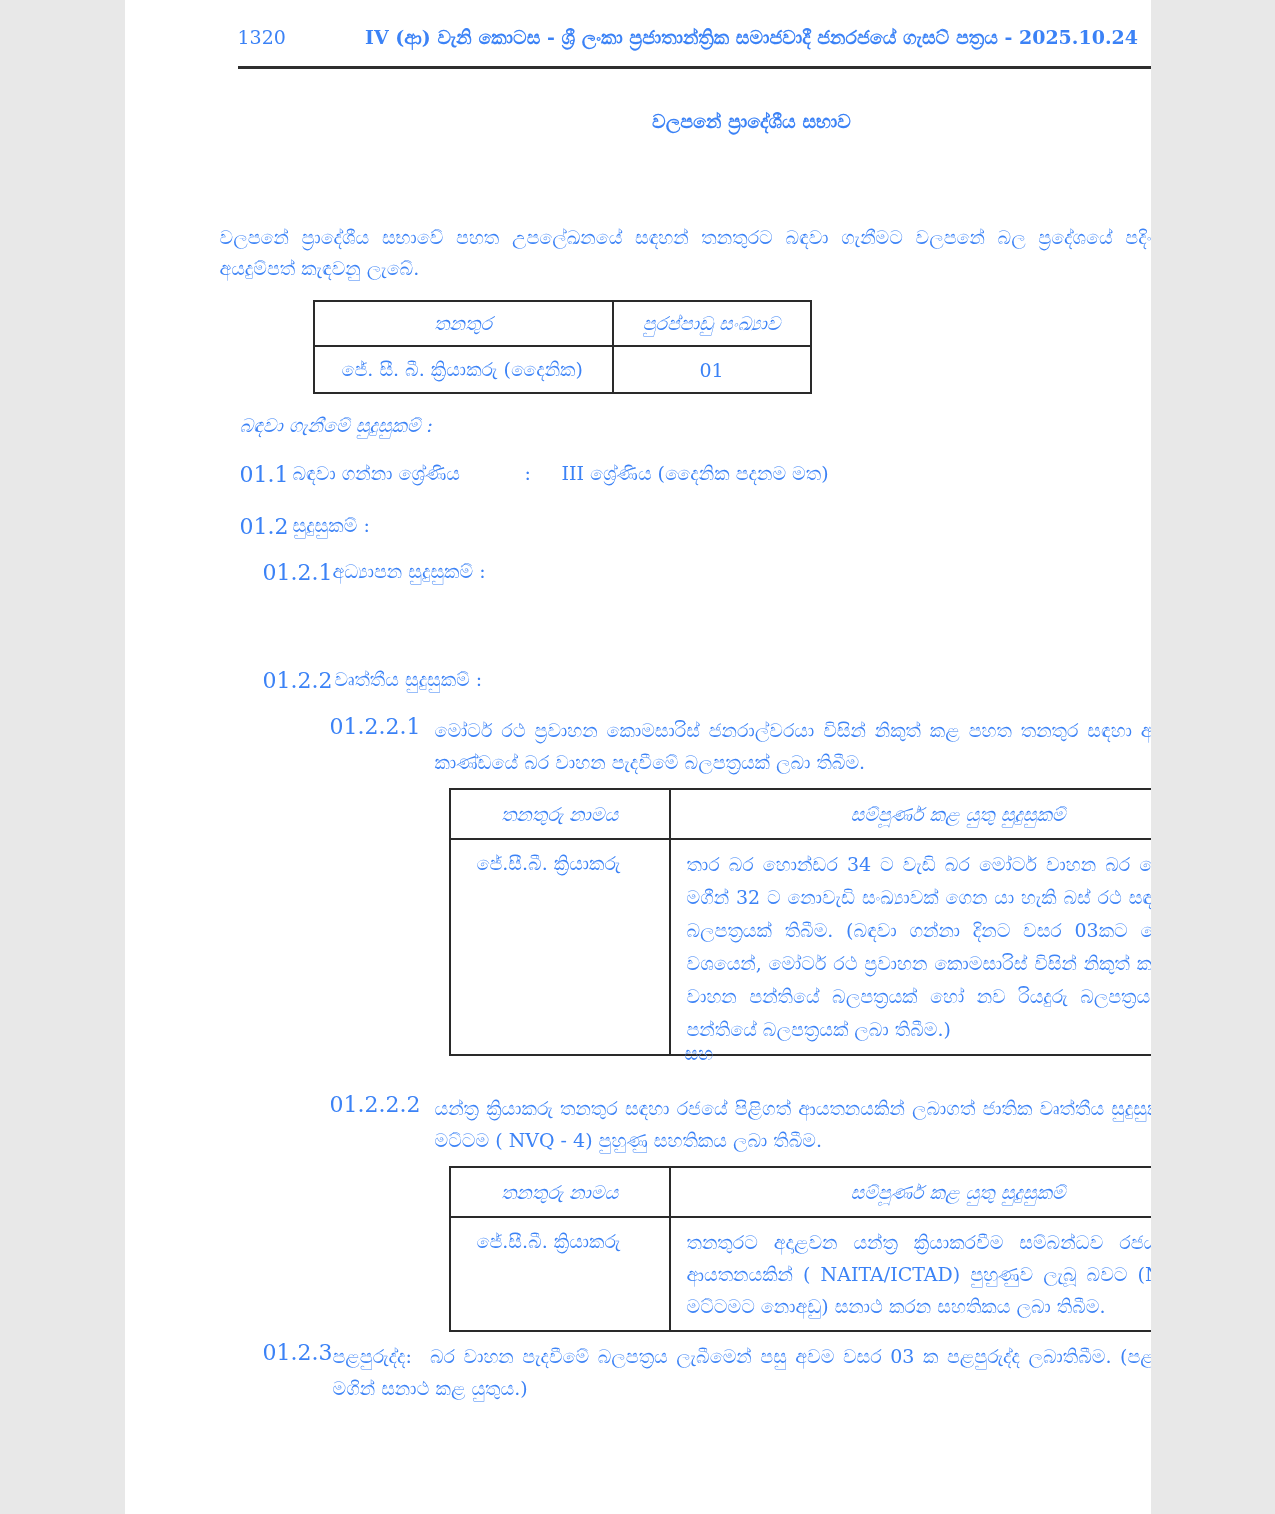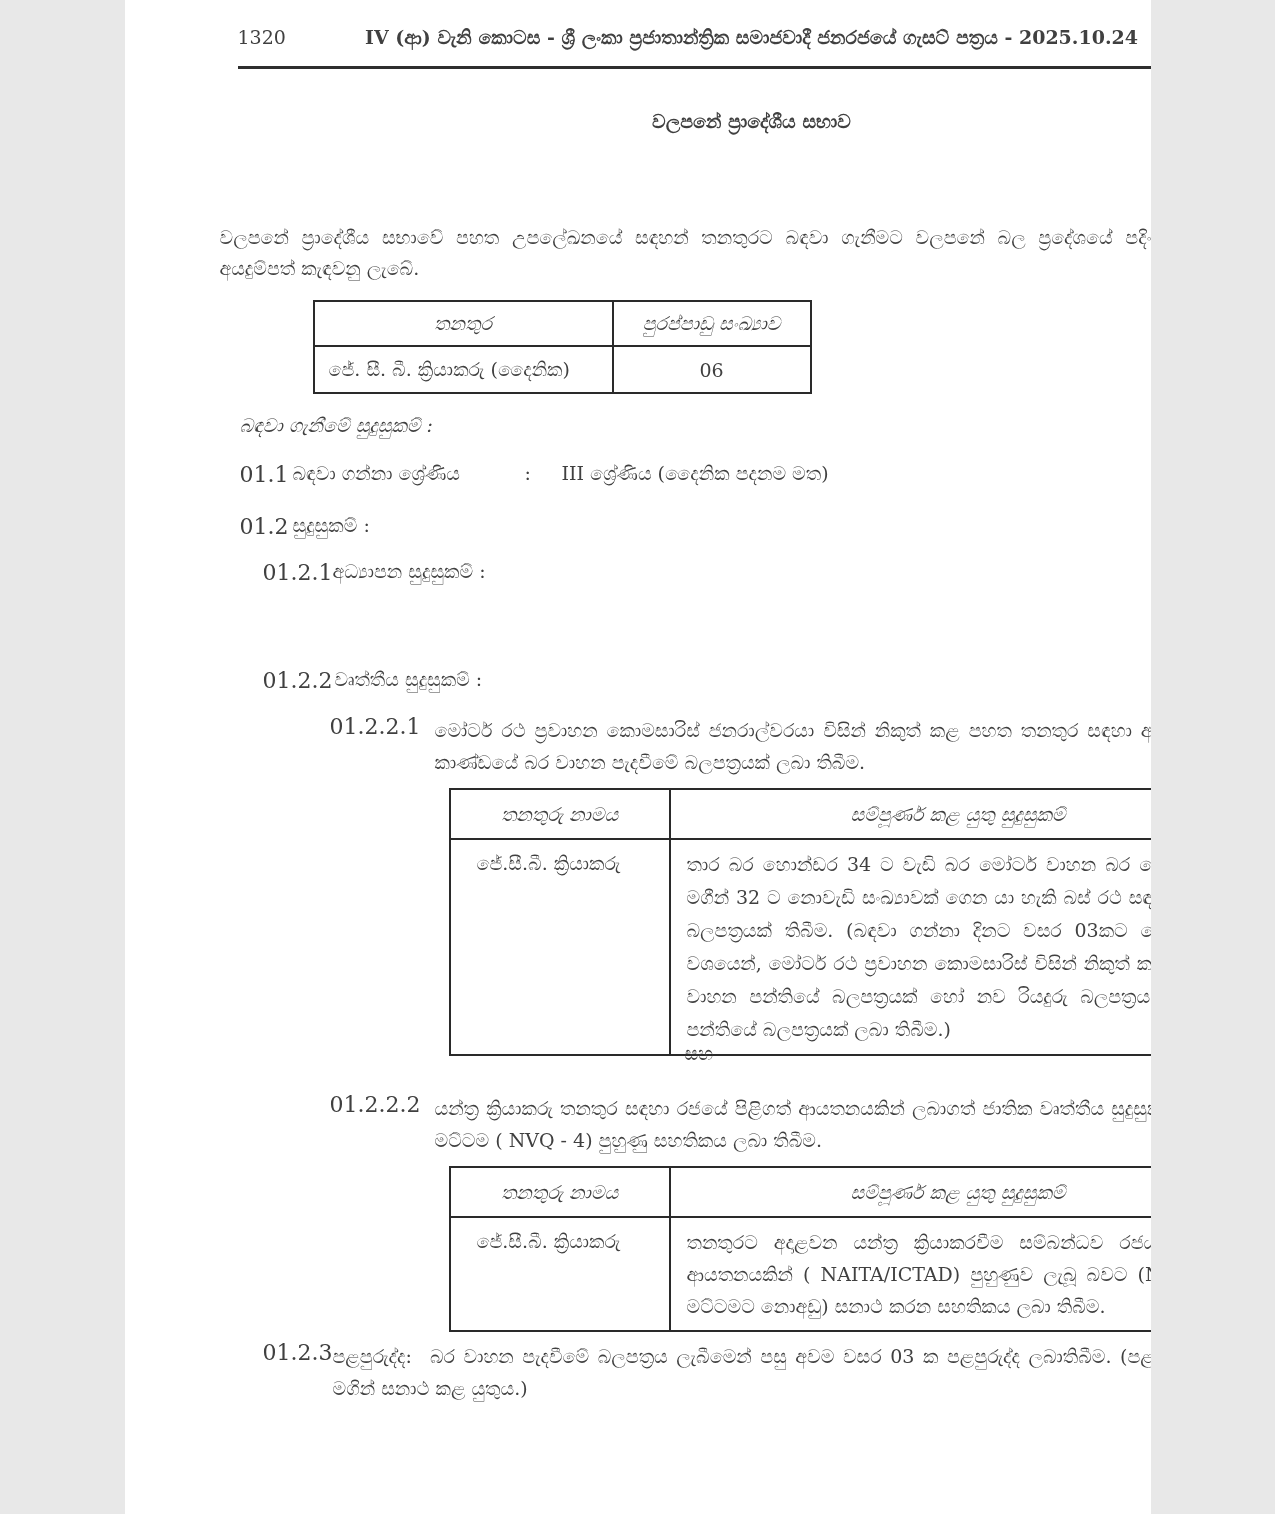--- a/index.html
+++ b/index.html
@@ -3,21 +3,21 @@
 <meta charset="utf-8">
 <style>
   * { margin: 0; padding: 0; box-sizing: border-box; }
   html, body { background: #e8e8e8; }
   .page {
     position: relative;
     width: 1026px;
     height: 1514px;
     margin: 0 auto;
     background: #ffffff;
-    color: #404040;
+    color: #3b82f6;
     font-family: "DejaVu Serif", "Liberation Serif", serif;
     font-size: 19px;
     overflow: hidden;
   }
   .justify { text-align: justify; }
 
   .running-head-no { position: absolute; left: 113px; top: 26px; font-size: 19px; }
   .running-head-center {
     position: absolute; left: 113px; top: 26px; width: 1028px;
     text-align: center; font-weight: bold; font-size: 19px;
@@ -44,21 +44,21 @@
   td {
     border: 2px solid #2a2a2a;
     font-size: 19px;
     vertical-align: middle;
   }
   .vacancy-table { position: absolute; left: 188px; top: 300px; width: 497px; }
   .vacancy-table .col1 { width: 299px; }
   .vacancy-table .col2 { width: 198px; }
   .vacancy-table td.hdr { height: 45px; text-align: center; font-style: italic; }
   .vacancy-table td.dat { height: 47px; }
-  .vacancy-table td.dat.c1 { padding-left: 14px; }
+  .vacancy-table td.dat.c1 { padding-left: 27px; }
   .vacancy-table td.dat.c2 { text-align: center; font-family: "DejaVu Serif", "Liberation Serif", serif; }
 
   .qual-table { position: absolute; width: 797px; margin-left: 8px; }
   .qual-table .col1 { width: 220px; }
   .qual-table .col2 { width: 577px; }
   .qual-table td.hdr { height: 50px; text-align: center; font-style: italic; }
   .qual-table td.pos { vertical-align: top; padding: 12px 0 0 26px; }
   .qual-table td.req {
     vertical-align: top; padding: 8px 16px 8px 16px;
     line-height: 33px; text-align: justify;
@@ -94,21 +94,21 @@
         <col class="col1">
         <col class="col2">
       </colgroup>
     <tbody>
         <tr>
       <td class="hdr">තනතුර</td>
       <td class="hdr">පුරප්පාඩු සංඛ්‍යාව</td>
     </tr>
     <tr>
       <td class="dat c1">ජේ. සී. බී. ක්‍රියාකරු (දෛනික)</td>
-      <td class="dat c2">06</td>
+      <td class="dat c2">01</td>
     </tr>
   </tbody>
     </table>
 
   <div class="qual-heading">බඳවා ගැනීමේ සුදුසුකම් :</div>
 
   <span class="sec-num" style="left:115px; top:462px;">01.1</span>
   <span class="sec-label" style="left:168px; top:462px;">බඳවා ගන්නා ශ්‍රේණිය</span>
   <span class="sec-label" style="left:400px; top:462px;">:</span>
   <span class="sec-label" style="left:437px; top:462px;">III ශ්‍රේණිය (දෛනික පදනම මත)</span>

